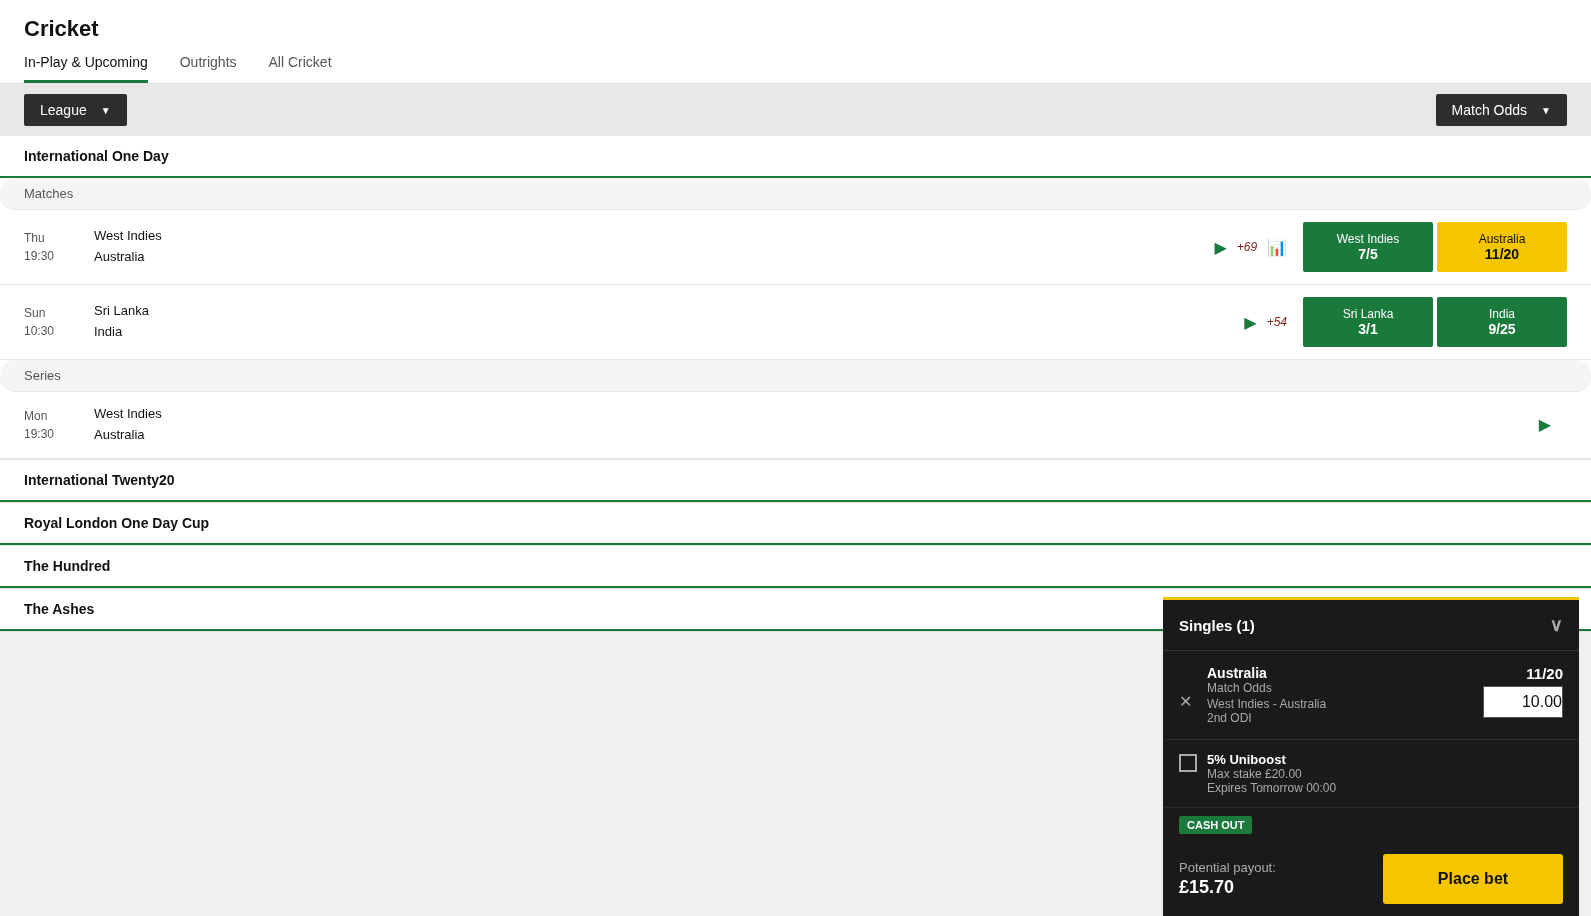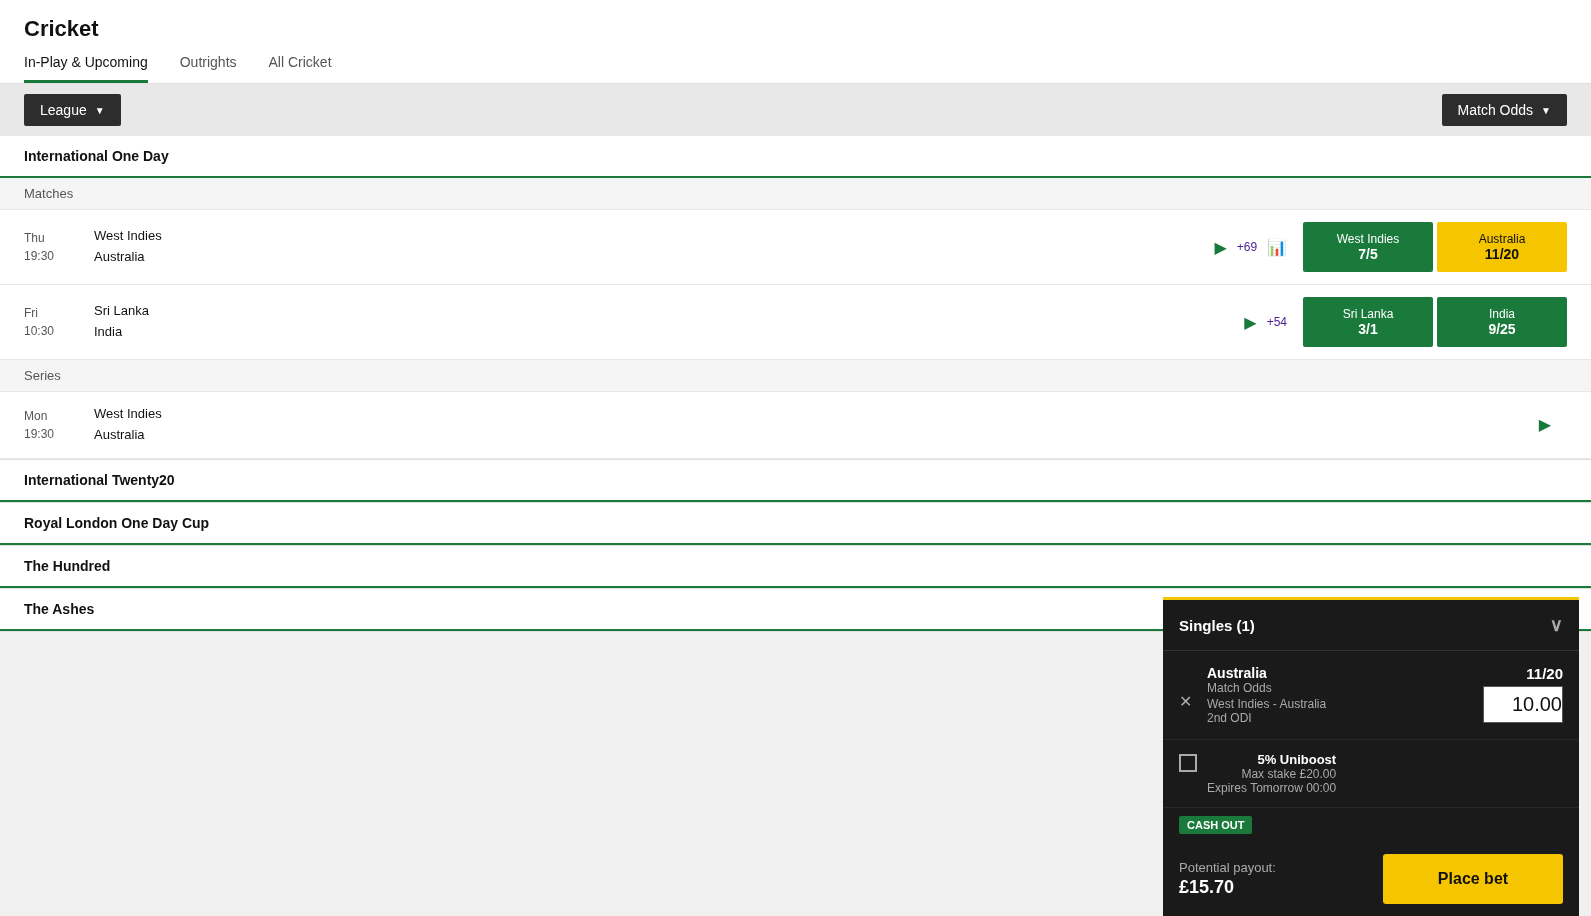--- a/index.html
+++ b/index.html
@@ -44,21 +44,21 @@
     }
     .toolbar-btn {
       background: #2d2d2d;
       color: #fff;
       border: none;
       padding: 8px 16px;
       font-size: 14px;
       cursor: pointer;
       display: flex;
       align-items: center;
-      gap: 8px;
+      gap: 14px;
       border-radius: 2px;
     }
     .toolbar-btn .chevron { font-size: 10px; }
 
     
     .main-content {
       background: #fff;
       margin: 0;
     }
 
@@ -70,20 +70,21 @@
       font-size: 14px;
       font-weight: 600;
       color: #111;
     }
     .subsection-header {
       padding: 8px 24px;
       background: #f5f5f5;
       font-size: 13px;
       color: #555;
       border-bottom: 1px solid #e8e8e8;
+      border-radius: 15px;
     }
 
     
     .match-row {
       display: flex;
       align-items: center;
       padding: 12px 24px;
       border-bottom: 1px solid #e8e8e8;
       background: #fff;
     }
@@ -107,21 +108,22 @@
       margin-right: 16px;
       color: #555;
       font-size: 12px;
     }
     .match-icon {
       color: #1a7a3c;
       font-size: 16px;
     }
     .more-markets {
       font-size: 12px;
-      color: #4c1d95;
+      color: #7f1d1d;
+      font-style: italic;
     }
     .odds-buttons {
       display: flex;
       gap: 4px;
     }
     .odds-btn {
       min-width: 130px;
       padding: 10px 12px;
       border: none;
       cursor: pointer;
@@ -203,31 +205,30 @@
       font-size: 15px;
       font-weight: 700;
       color: #fff;
     }
     .bet-stake-input {
       background: #fff;
       border: 1px solid #555;
       color: #111;
       padding: 6px 0;
       width: 80px;
-      font-size: 20px;
+      font-size: 16px;
       text-align: right;
       margin-top: 4px;
     }
     .betslip-uniboost {
       padding: 12px 16px;
       border-bottom: 1px solid #2a2a2a;
       display: flex;
       align-items: flex-start;
       gap: 10px;
-      text-align: right;
     }
     .uniboost-checkbox {
       width: 18px;
       height: 18px;
       border: 2px solid #aaa;
       background: transparent;
       flex-shrink: 0;
       margin-top: 2px;
     }
     .uniboost-text {
@@ -334,21 +335,21 @@
         </button>
         <button class="odds-btn yellow">
           <span class="team-name">Australia</span>
           <span class="odds-value">11/20</span>
         </button>
       </div>
     </div>
 
     <div class="match-row">
       <div class="match-time">
-        <div>Fri</div>
+        <div>Sun</div>
         <div>10:30</div>
       </div>
       <div class="match-teams">
         <div>Sri Lanka</div>
         <div>India</div>
       </div>
       <div class="match-icons">
         <span class="match-icon">▶</span>
         <span class="more-markets">+54</span>
       </div>

